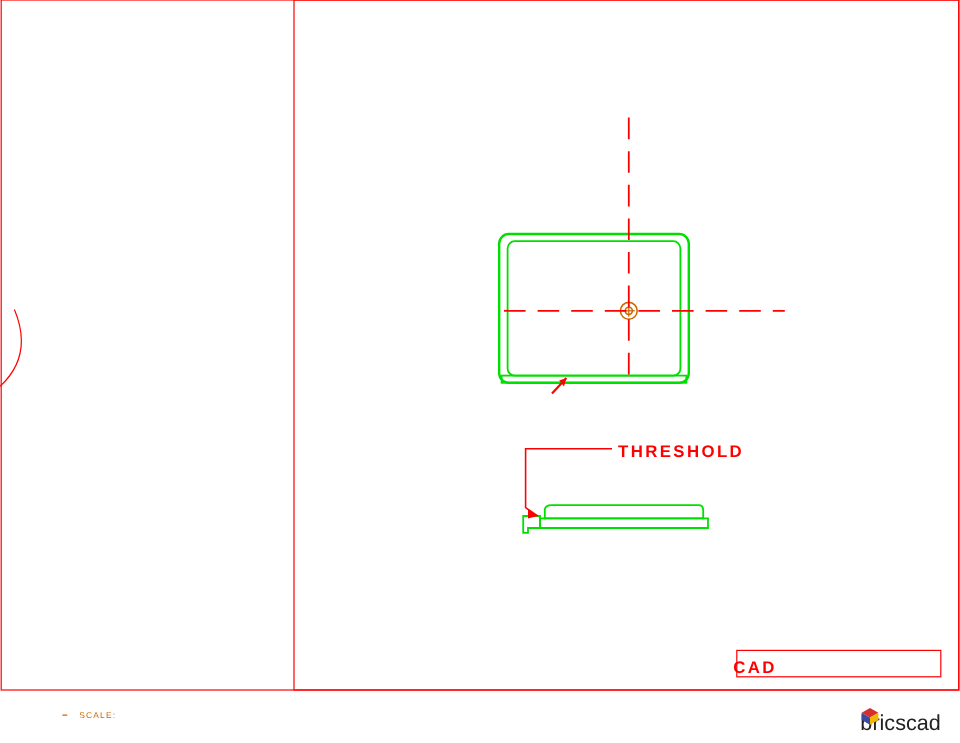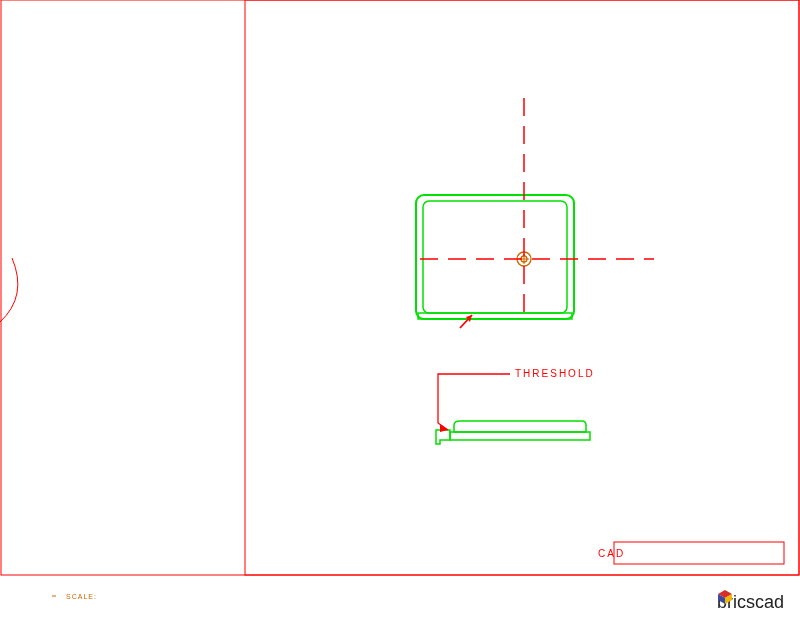--- a/index.html
+++ b/index.html
@@ -1,18 +1,18 @@
 <!DOCTYPE html>
 <html><head>
 <meta charset="utf-8">
 <style>
 html,body{margin:0;padding:0;width:800px;height:619px;background:#fff;font-family:Arial,Helvetica,sans-serif;overflow:hidden}
 .stage{position:relative;width:800px;height:619px}
 svg{position:absolute;top:0;left:0}
-.txt{position:absolute;font-size:10px;letter-spacing:2px;font-weight:normal;color:#ff0000}
+.txt{position:absolute;font-size:14px;letter-spacing:2px;font-weight:bold;color:#ff0000}
 .txt-small{position:absolute;font-size:7px;letter-spacing:1px;color:#cc6600}
 .logo{position:absolute;right:16px;bottom:6px;font-size:18px;color:#222;font-weight:400;font-family:'Segoe UI',Arial,sans-serif}
 .logo-ico{display:inline-block;vertical-align:middle;margin-right:4px;margin-top:-3px}
 </style>
 </head>
 <body>
 
 <div class="stage">
 
 <svg width="800" height="619" viewBox="0 0 800 619">
@@ -56,21 +56,21 @@
     <path d="M 436 444 L 436 430 L 450 430 L 450 440 L 440 440 L 440 444 Z" fill="none" stroke="#00e000" stroke-width="1.5"></path>
   </g>
 
   <g>
     <polyline points="510,374 438,374 438,423 448,430" fill="none" stroke="#ff0000" stroke-width="1.3"></polyline>
     <polygon points="448,430 440,424 440,432" fill="#ff0000"></polygon>
   </g>
 </svg>
 
 <div class="txt" style="left:515px;top:368px;">THRESHOLD</div>
-<div class="txt" style="left:598px;top:548px;">CAD</div>
+<div class="txt" style="left:611px;top:548px;">CAD</div>
 <div class="txt-small" style="left:66px;top:593px;">SCALE:</div>
 
 <div class="logo">
   <svg class="logo-ico" width="16" height="16" viewBox="0 0 16 16">
     <polygon points="8,1 15,5 8,9 1,5" fill="#d62f2c"></polygon>
     <polygon points="1,5 8,9 8,15 1,11" fill="#3a4a9f"></polygon>
     <polygon points="15,5 8,9 8,15 15,11" fill="#f2b705"></polygon>
   </svg><span>bricscad</span>
 </div>
 

